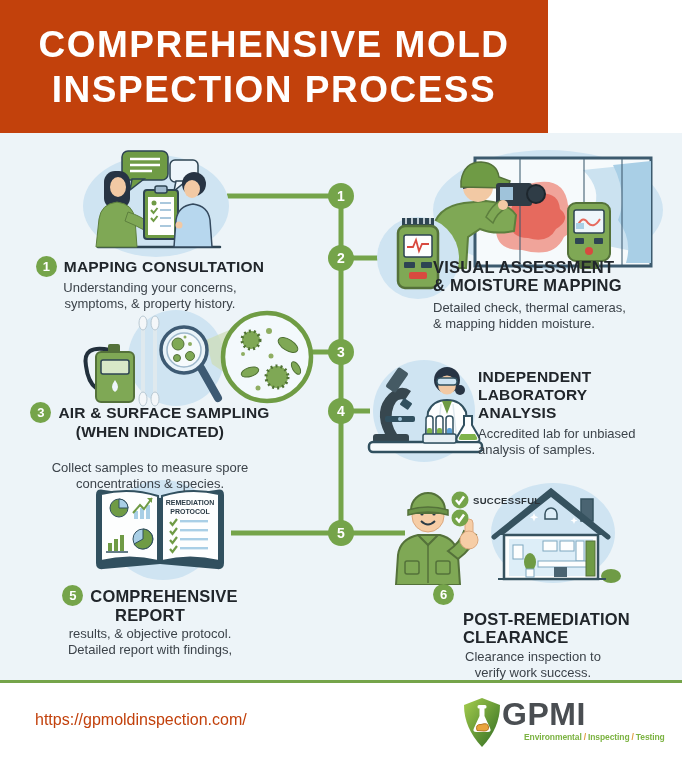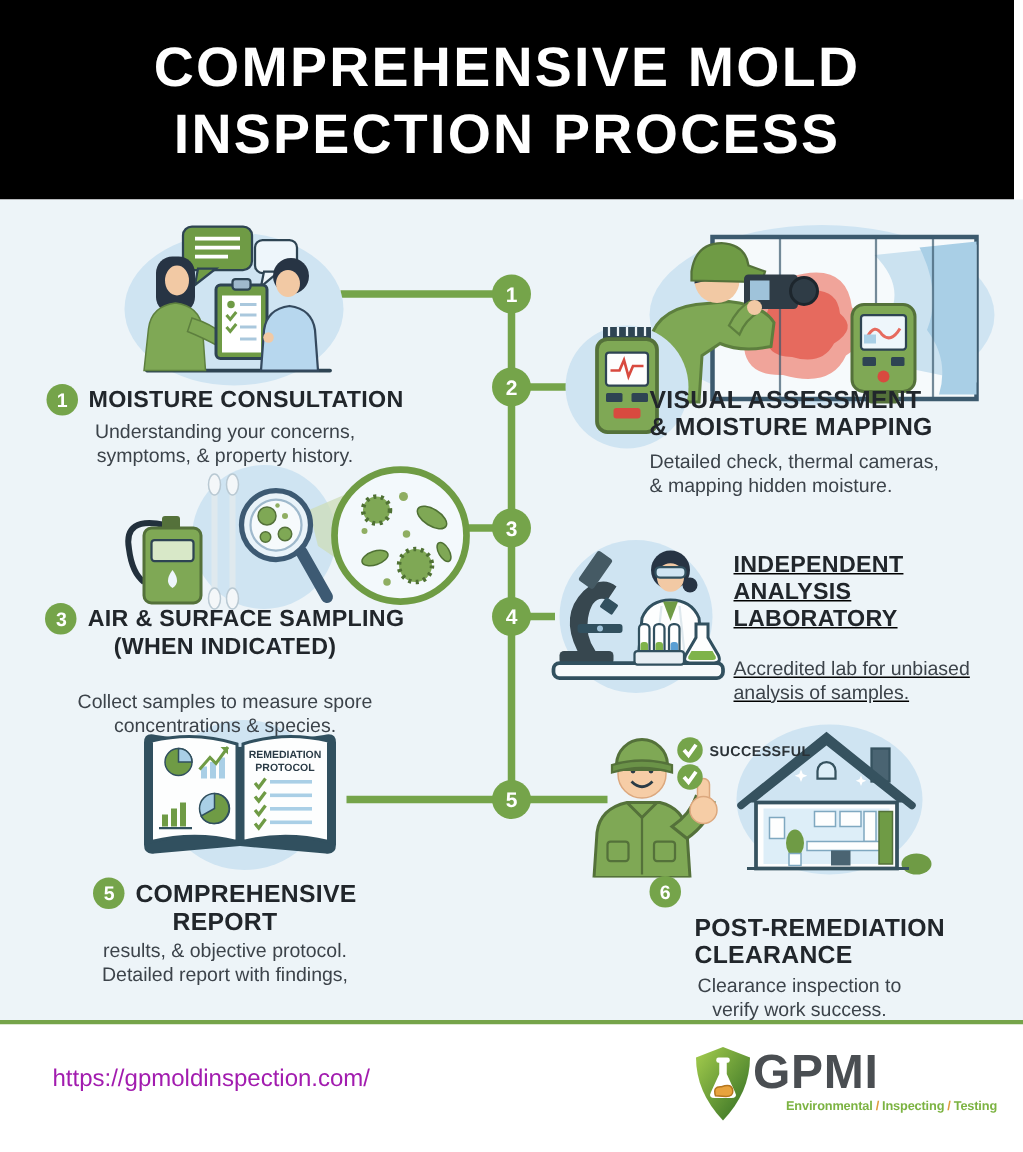--- a/index.html
+++ b/index.html
@@ -1,22 +1,22 @@
 <!DOCTYPE html>
 <html><head>
 <meta charset="utf-8">
 <style>
   * { margin:0; padding:0; box-sizing:border-box; }
   body { background:#fff; }
   .canvas { position:relative; width:682px; height:768px; overflow:hidden;
             font-family:"Liberation Sans", sans-serif; background:#ffffff; }
 
   
-  .header { position:absolute; left:0; top:0; width:676px; height:133px;
-            background:#000000; display:flex; flex-direction:column;
+  .header { position:absolute; left:0; top:0; width:548px; height:133px;
+            background:#c2410c; display:flex; flex-direction:column;
             align-items:center; justify-content:center; }
   .header .t { color:#ffffff; font-size:37px; font-weight:800;
                letter-spacing:1.5px; line-height:45px; text-align:center; }
 
   
   .bodyarea { position:absolute; left:0; top:133px; width:682px; height:549px;
               background:#edf4f8; }
 
   .layer { position:absolute; left:0; top:0; }
 
@@ -29,21 +29,21 @@
   .ttl { font-size:15.5px; font-weight:800; color:#21262b; letter-spacing:0.2px;
          line-height:18px; }
   .desc { font-size:13px; font-weight:500; color:#3c434a; line-height:15.5px; }
   .center { text-align:center; }
 
   
   .footline { position:absolute; left:0; top:680px; width:682px; height:3px;
               background:#75a44a; }
   .footer { position:absolute; left:0; top:683px; width:682px; height:85px;
             background:#ffffff; }
-  .url { position:absolute; left:35px; top:711px; font-size:16px; color:#a21caf; }
+  .url { position:absolute; left:35px; top:711px; font-size:16px; color:#c2410c; }
   .logo { position:absolute; left:462px; top:697px; display:flex; gap:0; }
   .brand { font-size:32px; font-weight:800; color:#4a4e52; letter-spacing:0.5px;
            line-height:34px; }
   .tagline { font-size:8.5px; font-weight:bold; color:#7cb342;
              letter-spacing:-0.1px; margin-top:1px; white-space:nowrap;padding-left:22px; }
   .tagline .slash { color:#e09b3d; padding:0 2px; font-weight:bold; }
 </style>
 </head>
 <body>
 
@@ -344,21 +344,21 @@
       <path d="M 68 23 l 3 3.5 l 5 -7" stroke="#ffffff" stroke-width="2.5" fill="none"></path>
       <circle cx="72" cy="41" r="8.5" fill="#75a44a"></circle>
       <path d="M 68 41 l 3 3.5 l 5 -7" stroke="#ffffff" stroke-width="2.5" fill="none"></path>
       <text x="85" y="27" font-family="Liberation Sans, sans-serif" font-size="9.5" font-weight="800" fill="#2a3136" letter-spacing="0.3">SUCCESSFUL</text>
     </g>
   </svg>
 
   <div class="stept center" style="left:28px; top:256px; width:244px;">
     <div class="trow">
       <div class="badge">1</div>
-      <div class="ttl">MOISTURE CONSULTATION</div>
+      <div class="ttl">MAPPING CONSULTATION</div>
     </div>
     <div class="desc" style="margin-top:3px;">
       <div>Understanding your concerns,</div>
       <div>symptoms, &amp; property history.</div>
     </div>
   </div>
 
   <div class="stept" style="left:433px; top:258px; width:245px;">
     <div class="ttl" style="font-size:16.5px;">VISUAL ASSESSMENT</div>
     <div class="ttl" style="font-size:16.5px;">&amp; MOISTURE MAPPING</div>
@@ -373,25 +373,25 @@
       <div class="badge">3</div>
       <div class="ttl">AIR &amp; SURFACE SAMPLING</div>
     </div>
     <div class="ttl">(WHEN INDICATED)</div>
     <div class="desc" style="margin-top:19px;">
       <div>Collect samples to measure spore</div>
       <div>concentrations &amp; species.</div>
     </div>
   </div>
 
-  <div class="stept" style="left:489px; top:368px; width:185px;text-decoration:underline;">
+  <div class="stept" style="left:478px; top:368px; width:185px;">
     <div class="ttl">INDEPENDENT</div>
+    <div class="ttl">LABORATORY</div>
     <div class="ttl">ANALYSIS</div>
-    <div class="ttl">LABORATORY</div>
-    <div class="desc" style="margin-top:16px;">
+    <div class="desc" style="margin-top:4px;">
       <div>Accredited lab for unbiased</div>
       <div>analysis of samples.</div>
     </div>
   </div>
 
   <div class="stept center" style="left:28px; top:585px; width:244px;">
     <div class="trow">
       <div class="badge">5</div>
       <div class="ttl" style="font-size:16.5px;">COMPREHENSIVE</div>
     </div>

